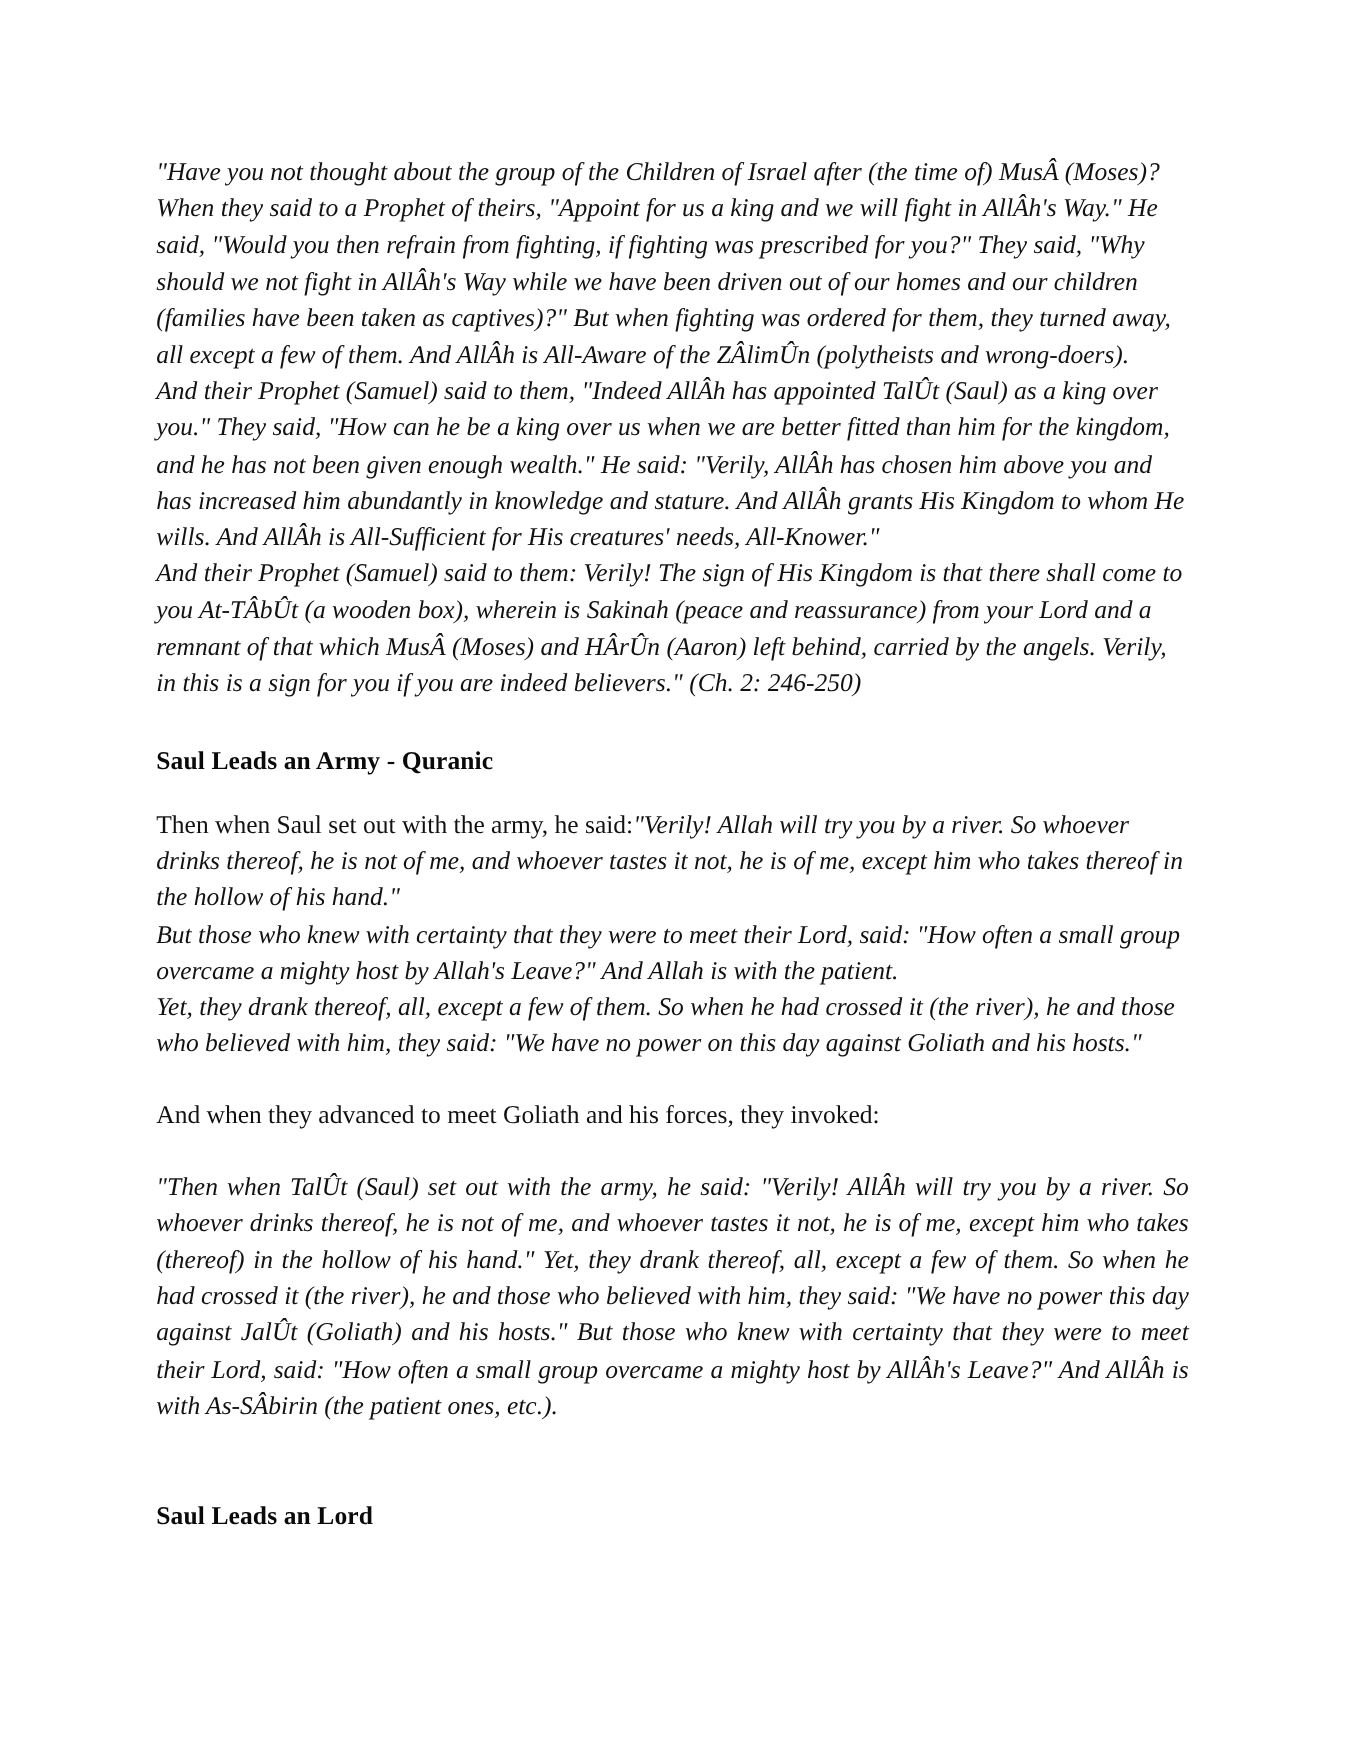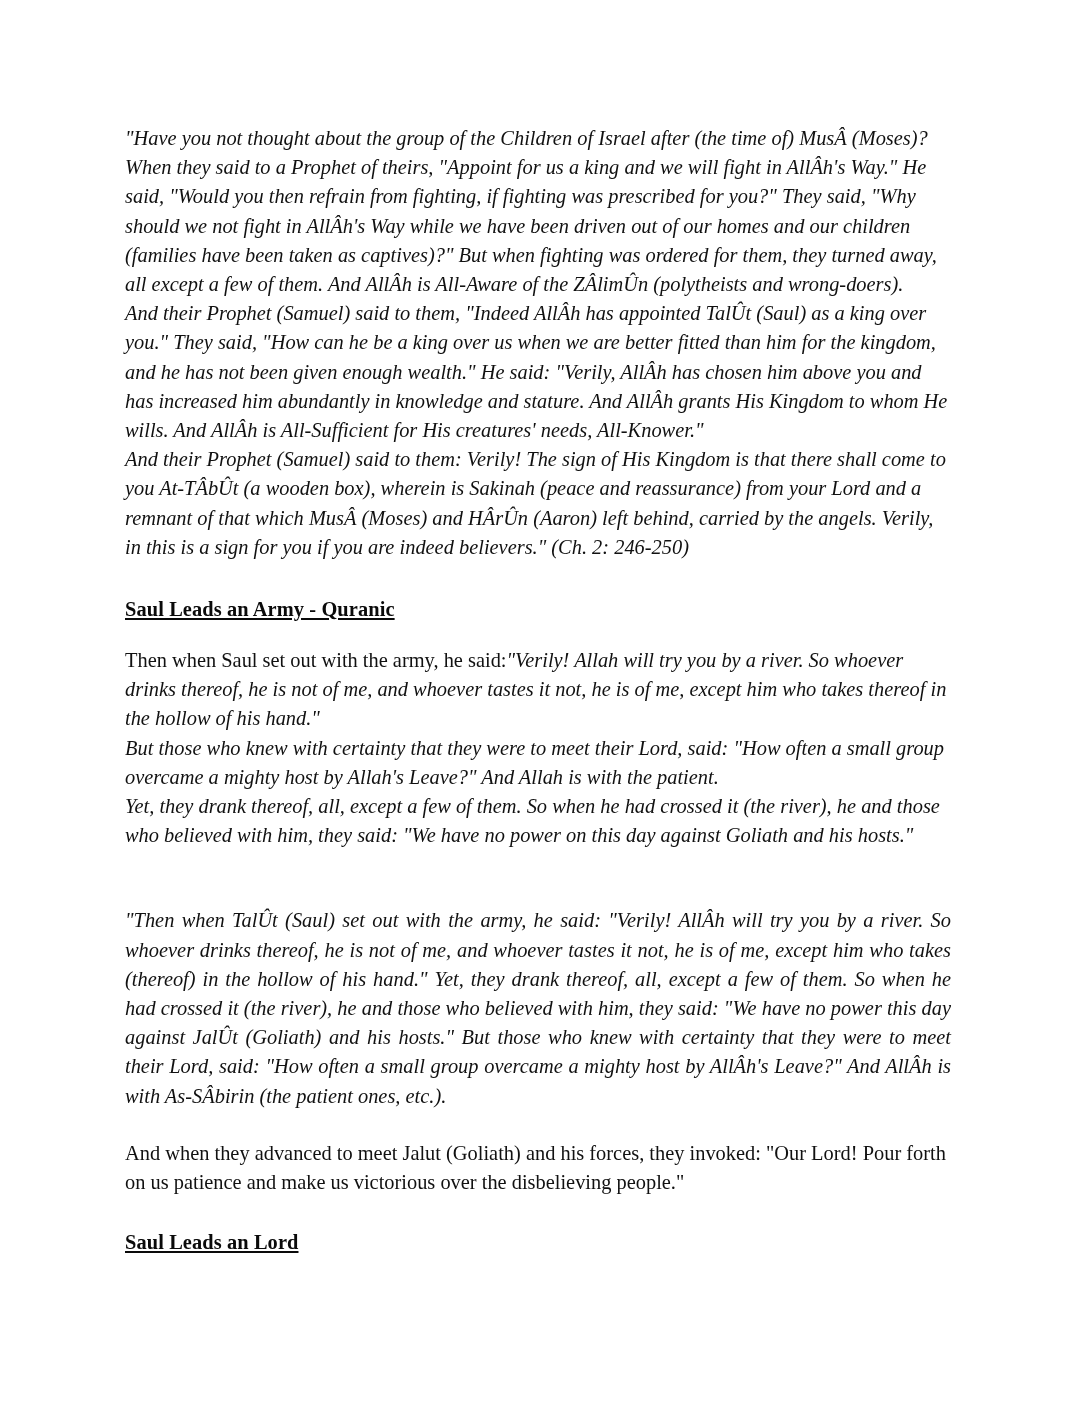--- a/index.html
+++ b/index.html
@@ -48,21 +48,20 @@
   .italic-run { font-style: italic; }
 
   
   .heading {
     font-size: 20.4px;
     font-weight: bold;
     line-height: 26px;
     font-style: normal;
     letter-spacing: 0.1px;
     color: #0a0a0a;
-    text-decoration: underline;
   }
 
   
   .sp-quote-to-head { height: 34px; }
   .sp-head-to-body  { height: 24px; }
   .sp-para          { height: 28px; }
   .sp-body-to-head  { height: 32px; }
 </style>
 </head>
 <body>
@@ -83,28 +82,28 @@
     <div class="sp-head-to-body"></div>
 
     <div class="blk">
       <span class="ln"><span class="roman-run">Then when Saul set out with the army, he said:</span><span class="italic-run">"Verily! Allah will try you by a river. So whoever drinks thereof, he is not of me, and whoever tastes it not, he is of me, except him who takes thereof in the hollow of his hand."</span></span>
       <span class="ln italic-run">But those who knew with certainty that they were to meet their Lord, said: "How often a small group overcame a mighty host by Allah's Leave?" And Allah is with the patient.</span>
       <span class="ln italic-run">Yet, they drank thereof, all, except a few of them. So when he had crossed it (the river), he and those who believed with him, they said: "We have no power on this day against Goliath and his hosts."</span>
     </div>
 
     <div class="sp-para"></div>
 
+    <div class="blk">And when they advanced to meet Goliath and his forces, they invoked:</div>
 
     <div class="sp-para"></div>
 
     <div class="blk italic justify">"Then when TalÛt (Saul) set out with the army, he said: "Verily! AllÂh will try you by a river. So whoever drinks thereof, he is not of me, and whoever tastes it not, he is of me, except him who takes (thereof) in the hollow of his hand." Yet, they drank thereof, all, except a few of them. So when he had crossed it (the river), he and those who believed with him, they said: "We have no power this day against JalÛt (Goliath) and his hosts." But those who knew with certainty that they were to meet their Lord, said: "How often a small group overcame a mighty host by AllÂh's Leave?" And AllÂh is with As-SÂbirin (the patient ones, etc.).</div>
 
     <div class="sp-para"></div>
 
-    <div class="blk">And when they advanced to meet Jalut (Goliath) and his forces, they invoked: "Our Lord! Pour forth on us patience and make us victorious over the disbelieving people."</div>
 
     <div class="sp-body-to-head"></div>
 
     <div class="heading">Saul Leads an Lord</div>
 
     <div class="sp-head-to-body"></div>
 
 
   </div>
 </div>

